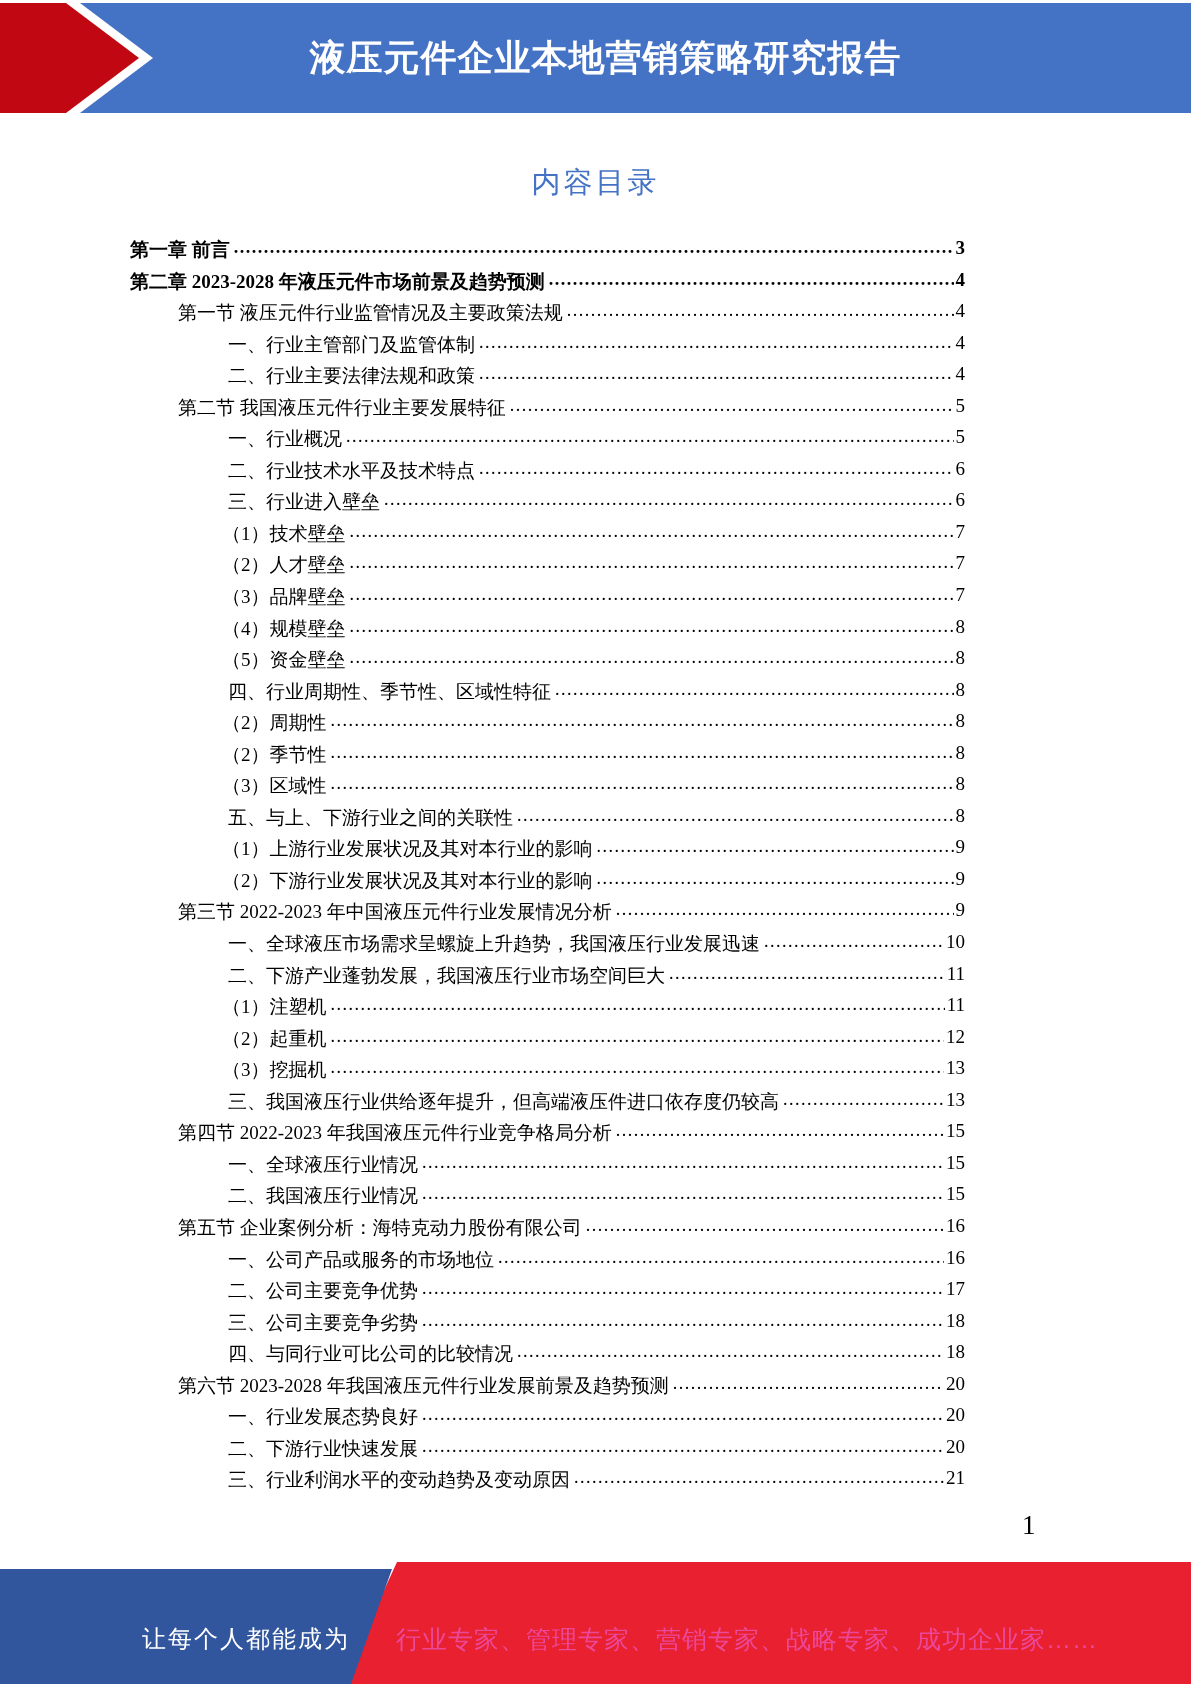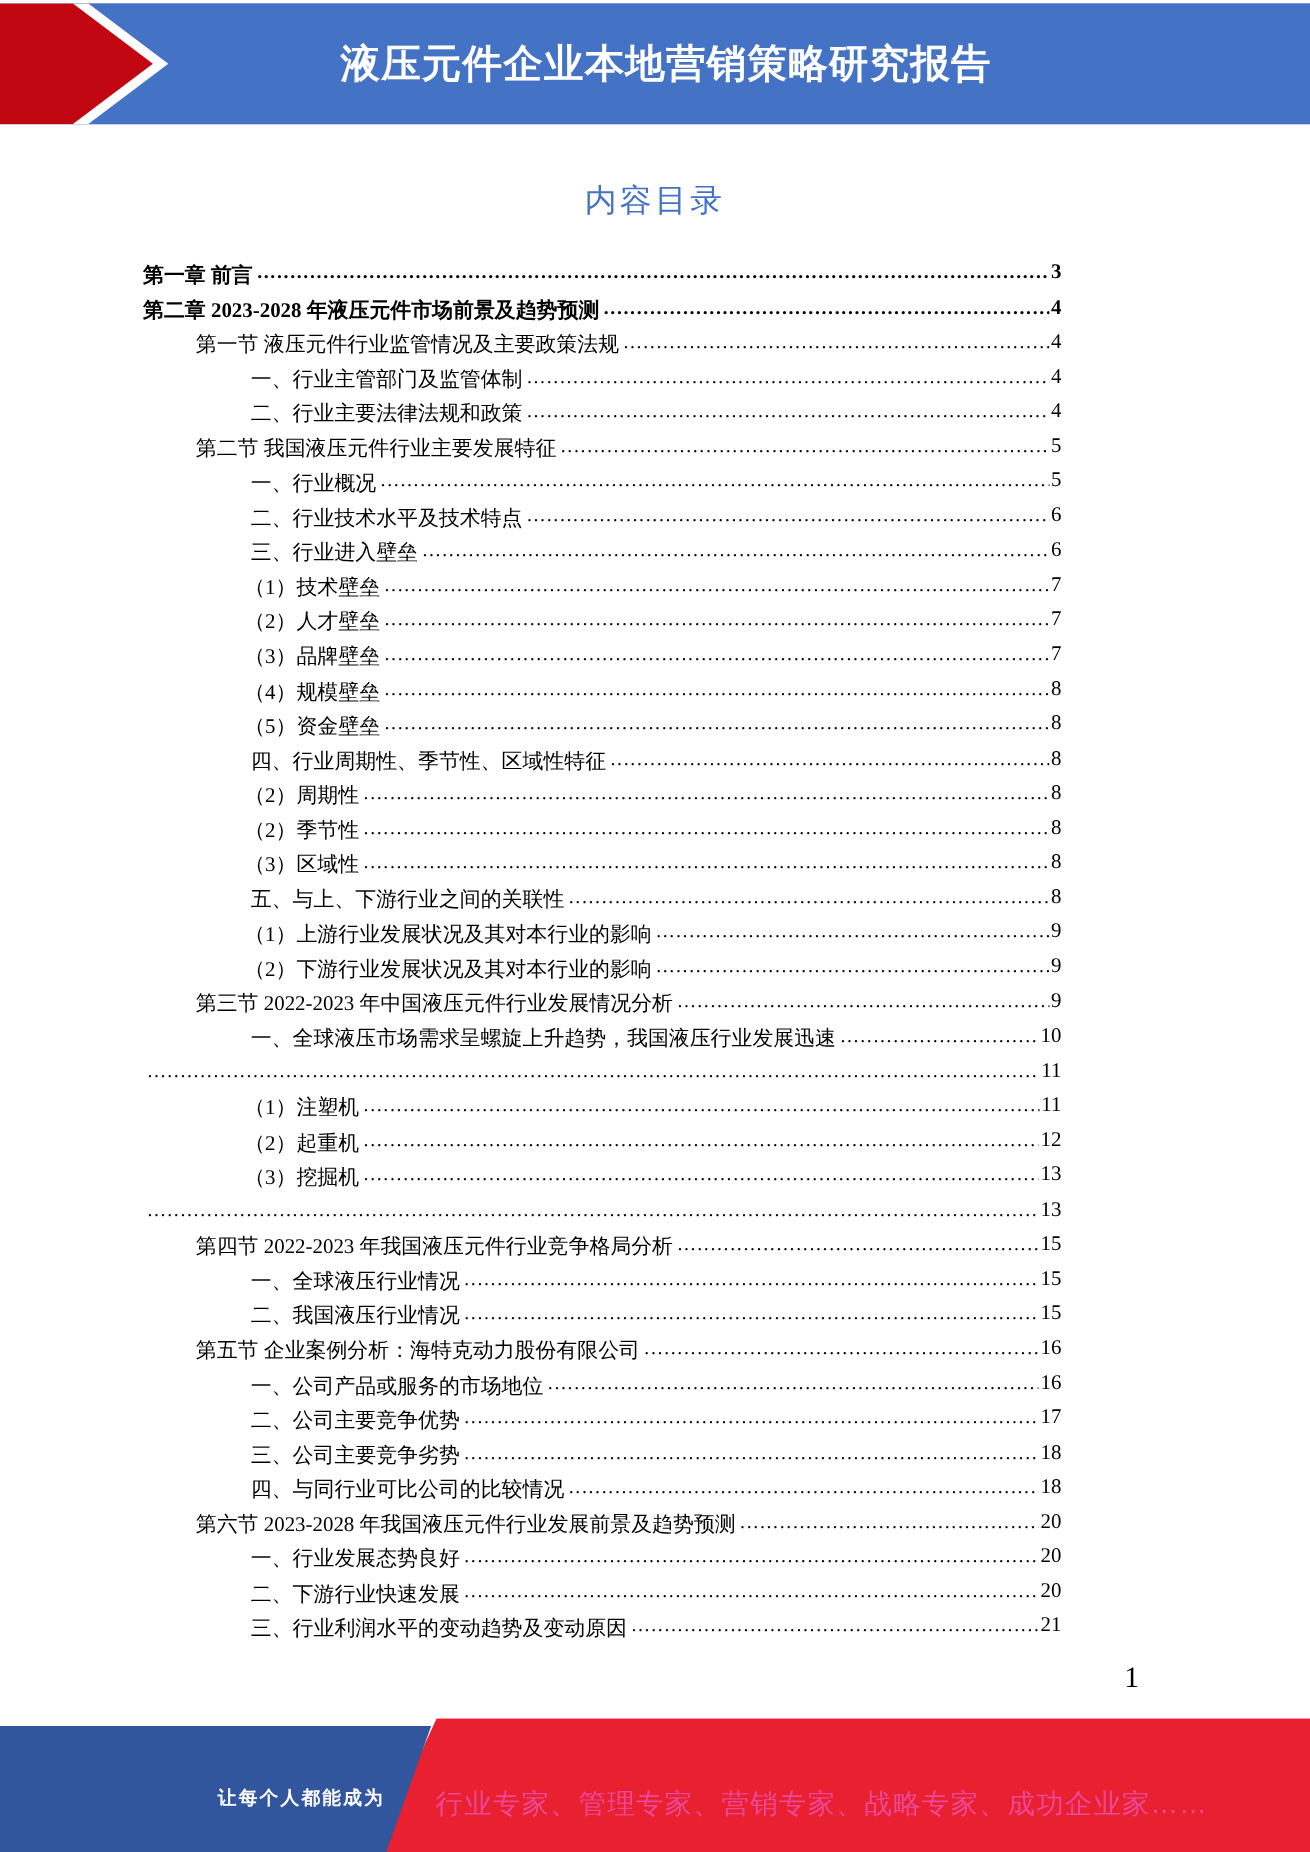--- a/index.html
+++ b/index.html
@@ -86,23 +86,22 @@
   }
   .footer-blue{
     position:absolute;left:0;top:1569px;width:400px;height:115px;
     background:#31569E;
     -webkit-clip-path:polygon(0 0,392px 0,351px 115px,0 115px);
     clip-path:polygon(0 0,392px 0,351px 115px,0 115px);
   }
   .footer-left-text{
     position:absolute;top:1623px;left:0;width:350px;
     text-align:right;
-    color:#ffffff;font-size:17px;letter-spacing:2px;
+    color:#ffffff;font-size:24px;letter-spacing:2px;
     font-family:"Liberation Sans", sans-serif;
-    font-weight:bold;
   }
   .footer-right-text{
     position:absolute;top:1623px;left:396px;width:760px;
     color:#ec4899;font-size:25px;letter-spacing:1px;
     font-family:"Liberation Sans", sans-serif;
   }
 </style>
 </head>
 <body>
 
@@ -226,39 +225,41 @@
         <span class="toc-label">第三节 2022-2023 年中国液压元件行业发展情况分析</span>
         <span class="leader"></span>
         <span class="toc-page">9</span>
       </div>
       <div class="toc-row item">
         <span class="toc-label">一、全球液压市场需求呈螺旋上升趋势，我国液压行业发展迅速</span>
         <span class="leader"></span>
         <span class="toc-page">10</span>
       </div>
       <div class="toc-row item">
+        <span class="toc-label">二、下游产业蓬勃发展，我国液压行业市场空间巨大</span>
         <span class="leader"></span>
         <span class="toc-page">11</span>
       </div>
       <div class="toc-row sub">
         <span class="toc-label">（1）注塑机</span>
         <span class="leader"></span>
         <span class="toc-page">11</span>
       </div>
       <div class="toc-row sub">
         <span class="toc-label">（2）起重机</span>
         <span class="leader"></span>
         <span class="toc-page">12</span>
       </div>
       <div class="toc-row sub">
         <span class="toc-label">（3）挖掘机</span>
         <span class="leader"></span>
         <span class="toc-page">13</span>
       </div>
       <div class="toc-row item">
+        <span class="toc-label">三、我国液压行业供给逐年提升，但高端液压件进口依存度仍较高</span>
         <span class="leader"></span>
         <span class="toc-page">13</span>
       </div>
       <div class="toc-row section">
         <span class="toc-label">第四节 2022-2023 年我国液压元件行业竞争格局分析</span>
         <span class="leader"></span>
         <span class="toc-page">15</span>
       </div>
       <div class="toc-row item">
         <span class="toc-label">一、全球液压行业情况</span>

